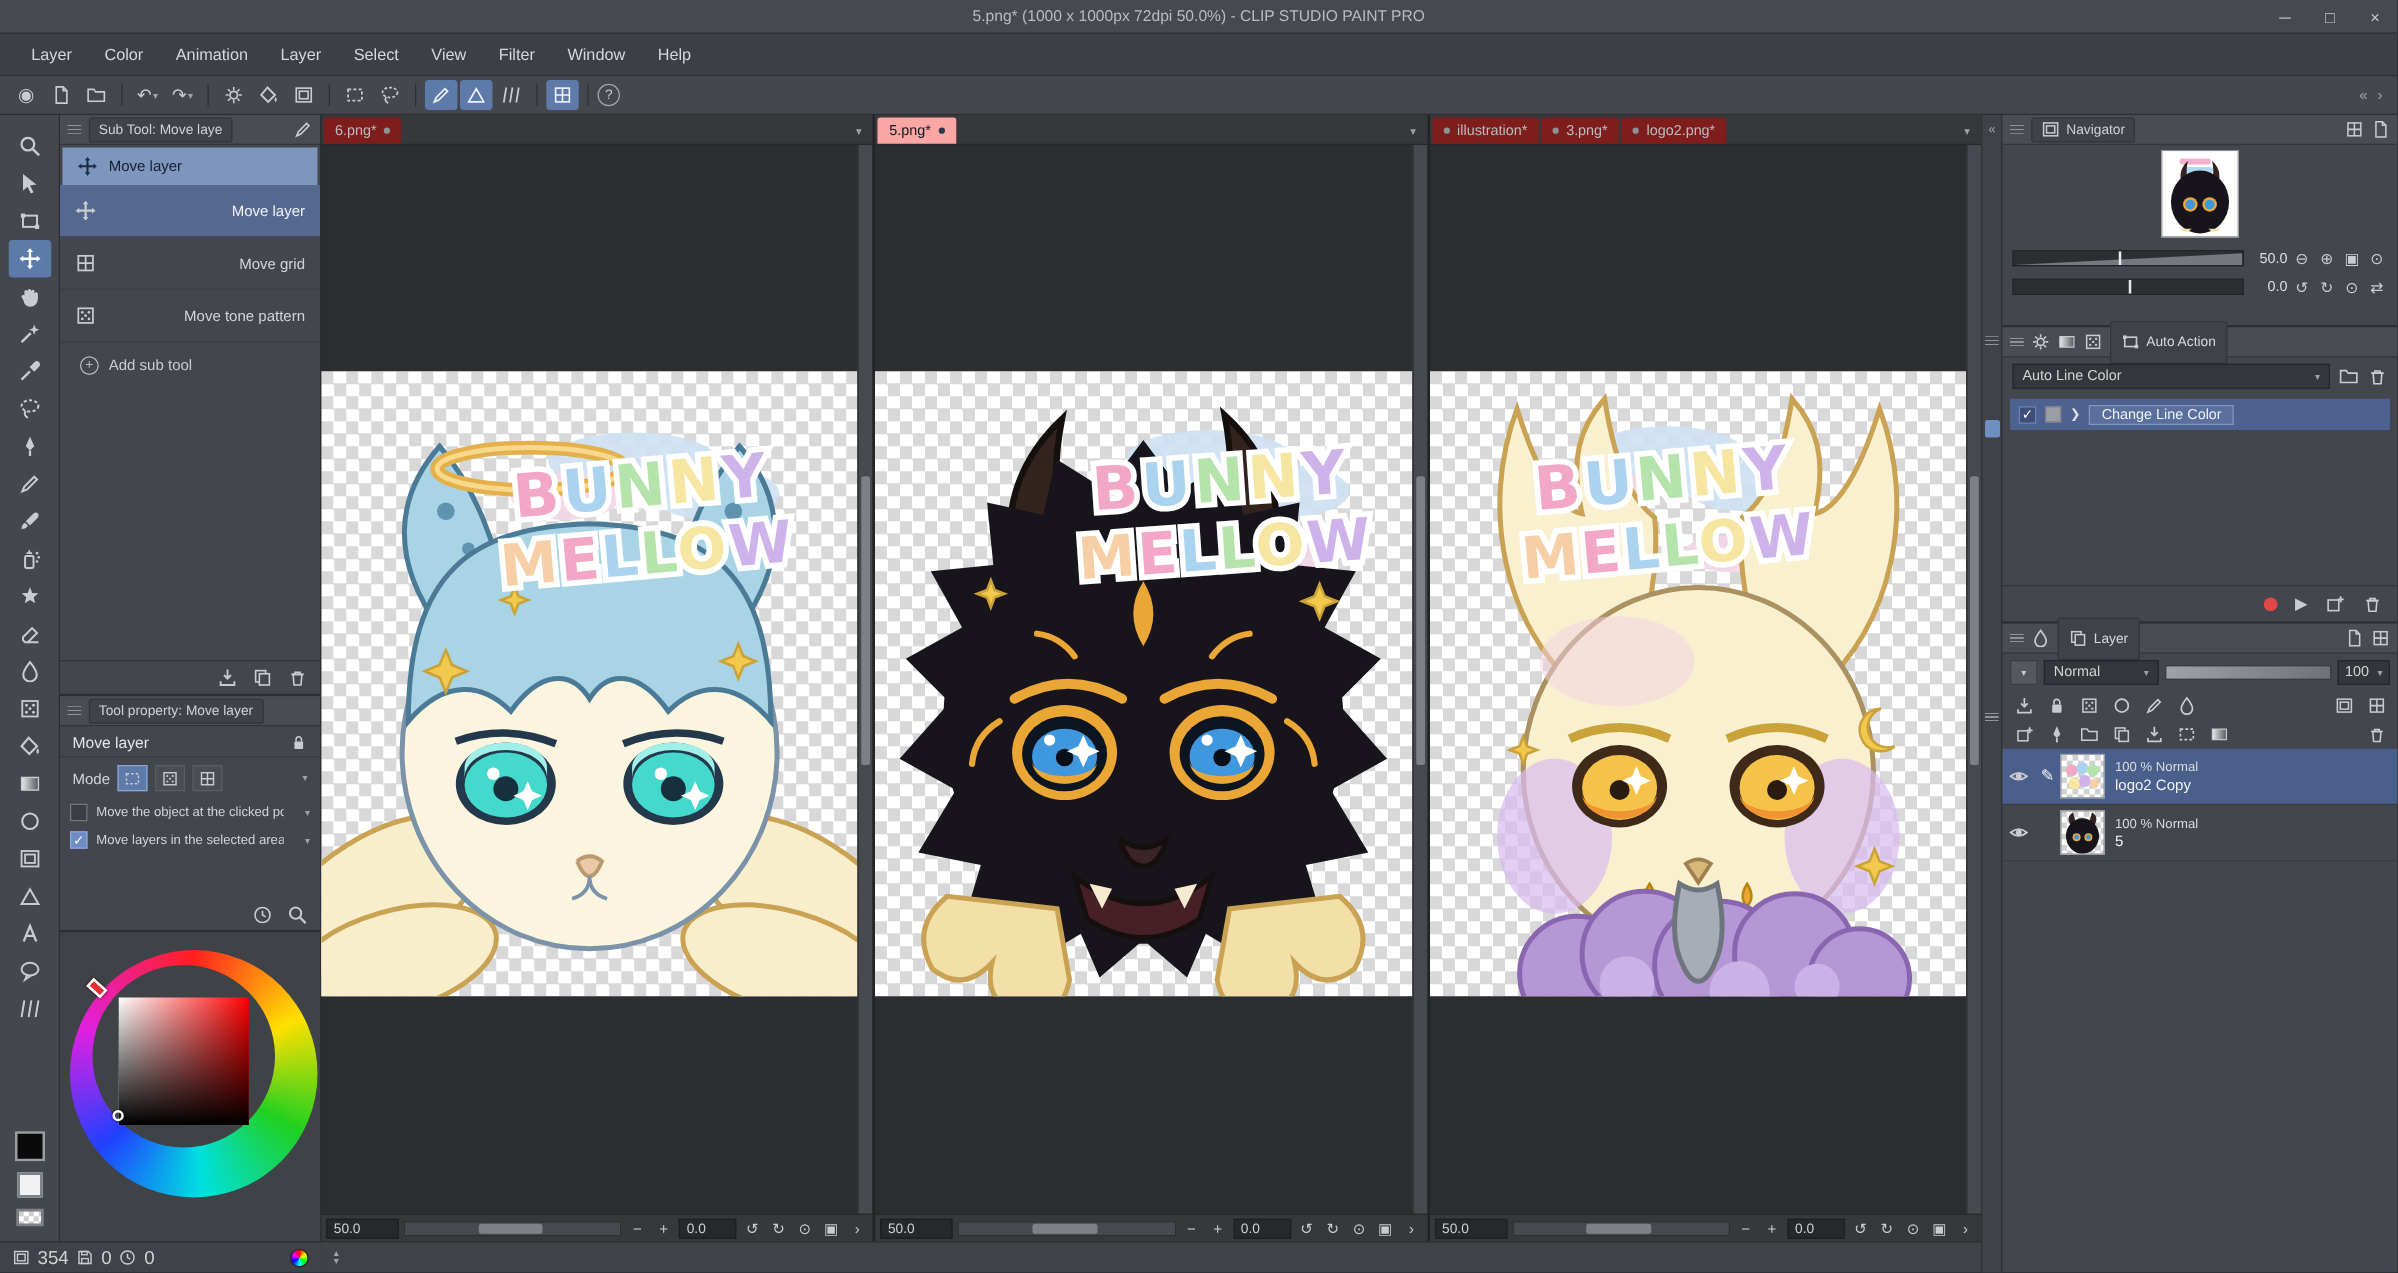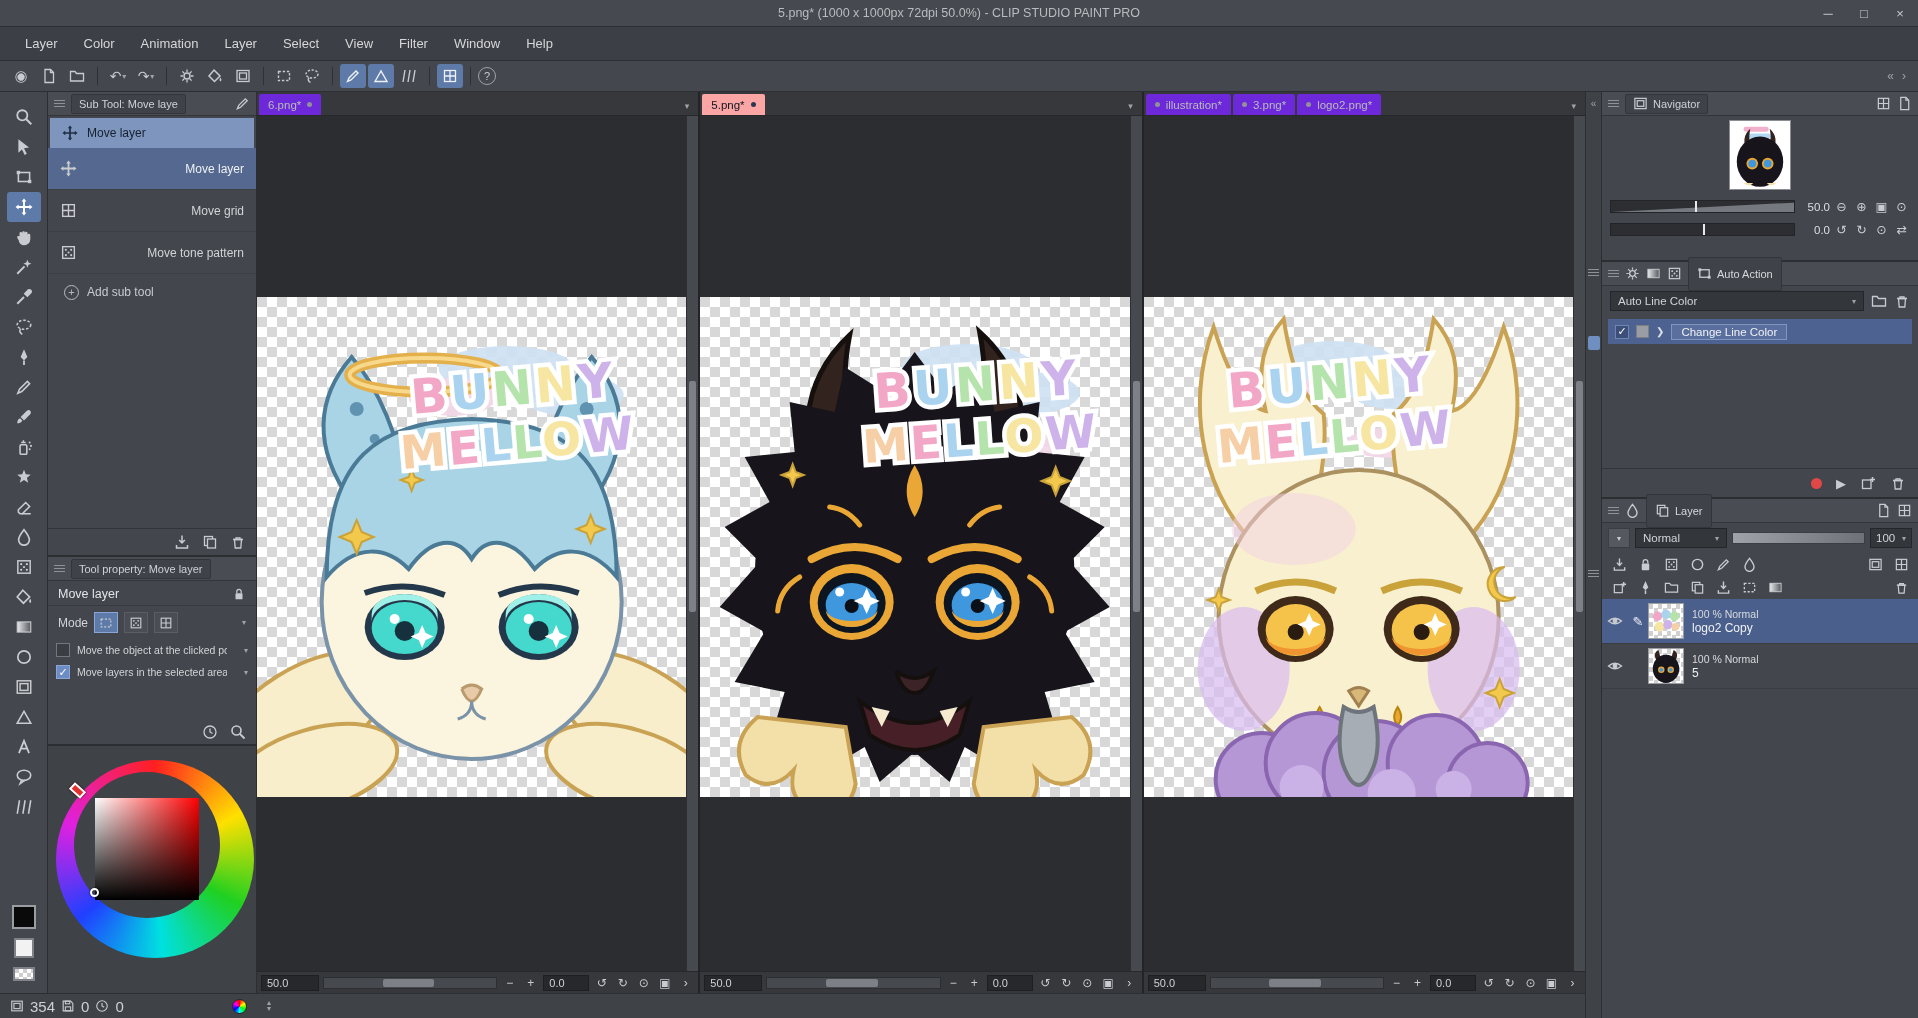--- a/index.html
+++ b/index.html
@@ -85,21 +85,21 @@
 
   .stats{display:flex;align-items:center;gap:6px;width:100%;}
   .stats svg{width:14px;height:14px;}
   .stat-val{font-size:15px;color:#cfd1d5;}
   .mix-circle{margin-left:auto;width:15px;height:15px;border-radius:50%;background:conic-gradient(#f00,#ff0,#0f0,#0ff,#00f,#f0f,#f00);border:1px solid #25272a;}
 
   
   .views{display:flex;gap:2px;background:#222427;height:901px;}
   .view{flex:1;display:flex;flex-direction:column;min-width:0;}
   .vtabs{height:24px;background:#36383c;display:flex;align-items:flex-end;gap:2px;padding:2px 4px 0 2px;border-bottom:1px solid #26282b;}
-  .vtab{height:21px;display:flex;align-items:center;gap:6px;padding:0 9px;background:#6d28d9;color:#b9bbbe;font-size:11.5px;border-radius:2px 2px 0 0;white-space:nowrap;}
+  .vtab{height:21px;display:flex;align-items:center;gap:6px;padding:0 9px;background:#7f1d1d;color:#b9bbbe;font-size:11.5px;border-radius:2px 2px 0 0;white-space:nowrap;}
   .vtab.active{background:#fca5a5;color:#0f1521;}
   .vtab .dot{width:5px;height:5px;border-radius:50%;background:#8f9296;flex:none;}
   .vtab.active .dot{background:#2a3850;}
   .tabs-caret{margin-left:auto;color:#9fa2a7;font-size:9px;padding:0 5px 4px 0;}
   .vport{flex:1;position:relative;background:#2b2d30;overflow:hidden;}
   .canvas{position:absolute;left:0;top:181px;width:calc(100% - 12px);height:500px;
     background:conic-gradient(#fff 25%,#d8d8d8 0 50%,#fff 0 75%,#d8d8d8 0);background-size:20px 20px;}
   .canvas svg{position:absolute;inset:0;width:100%;height:100%;}
   .vscroll{position:absolute;right:0;top:0;bottom:0;width:12px;background:#46494e;border-left:1px solid #2c2e31;}
   .vthumb{position:absolute;left:2px;right:2px;top:31%;height:27%;background:#7d8086;border-radius:2px;}

